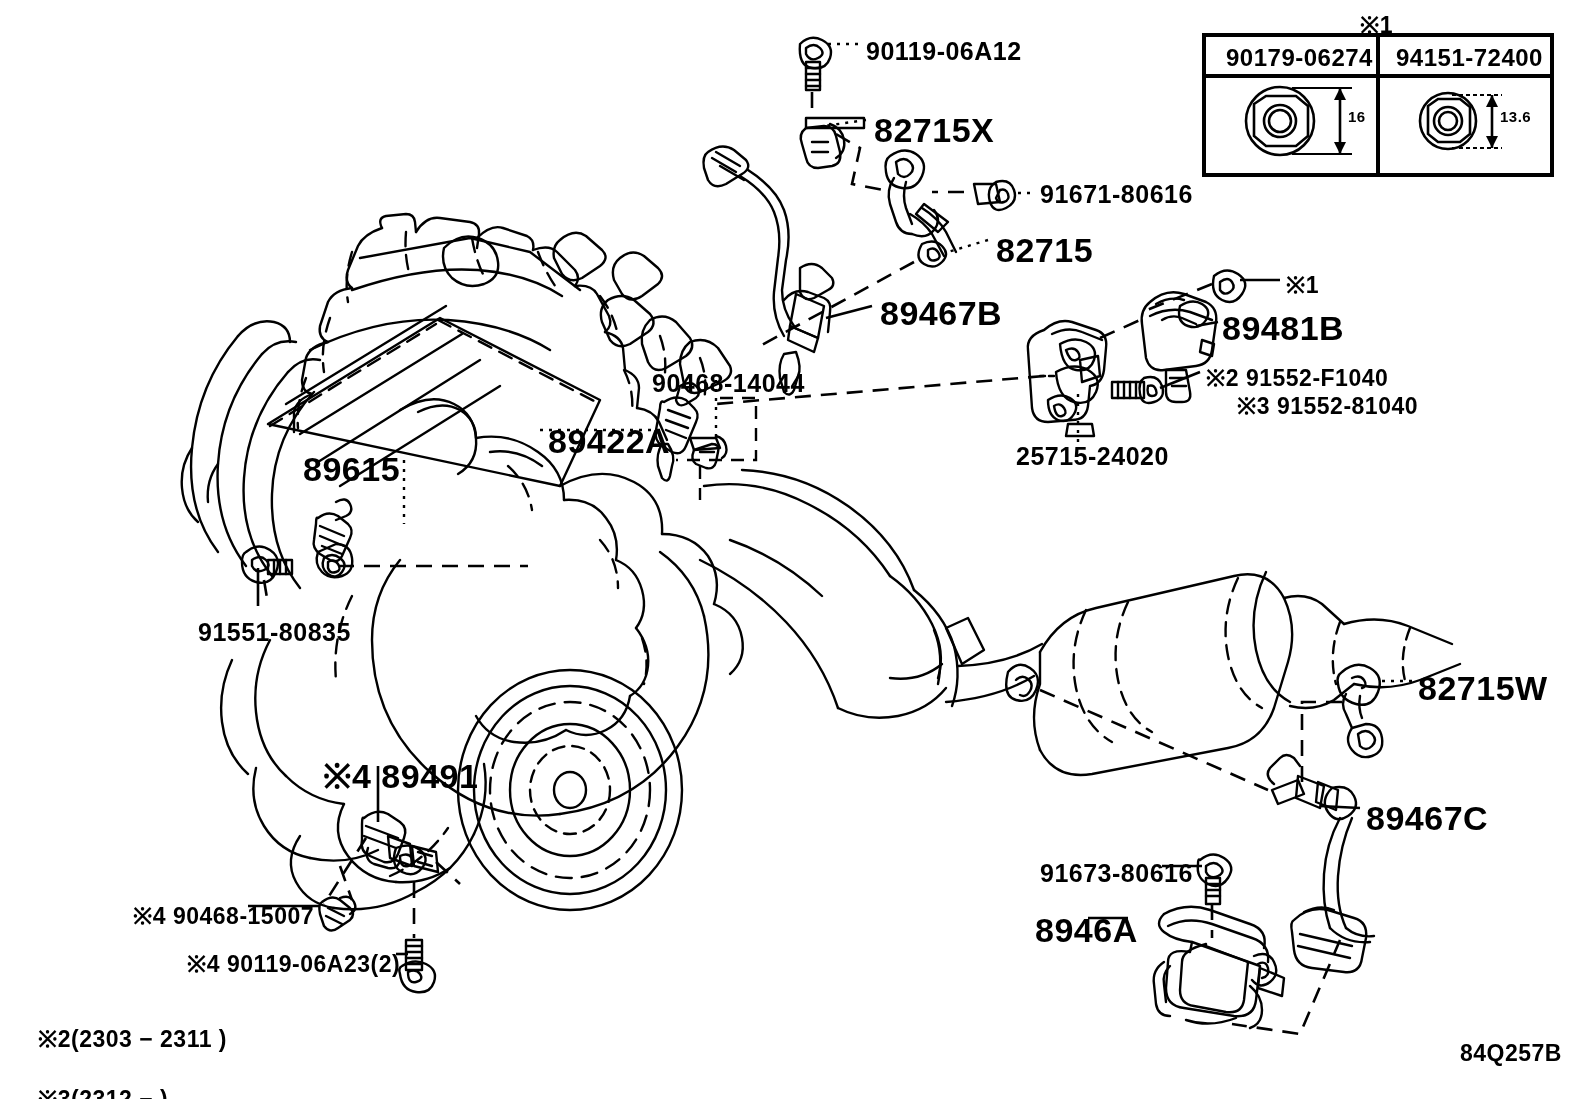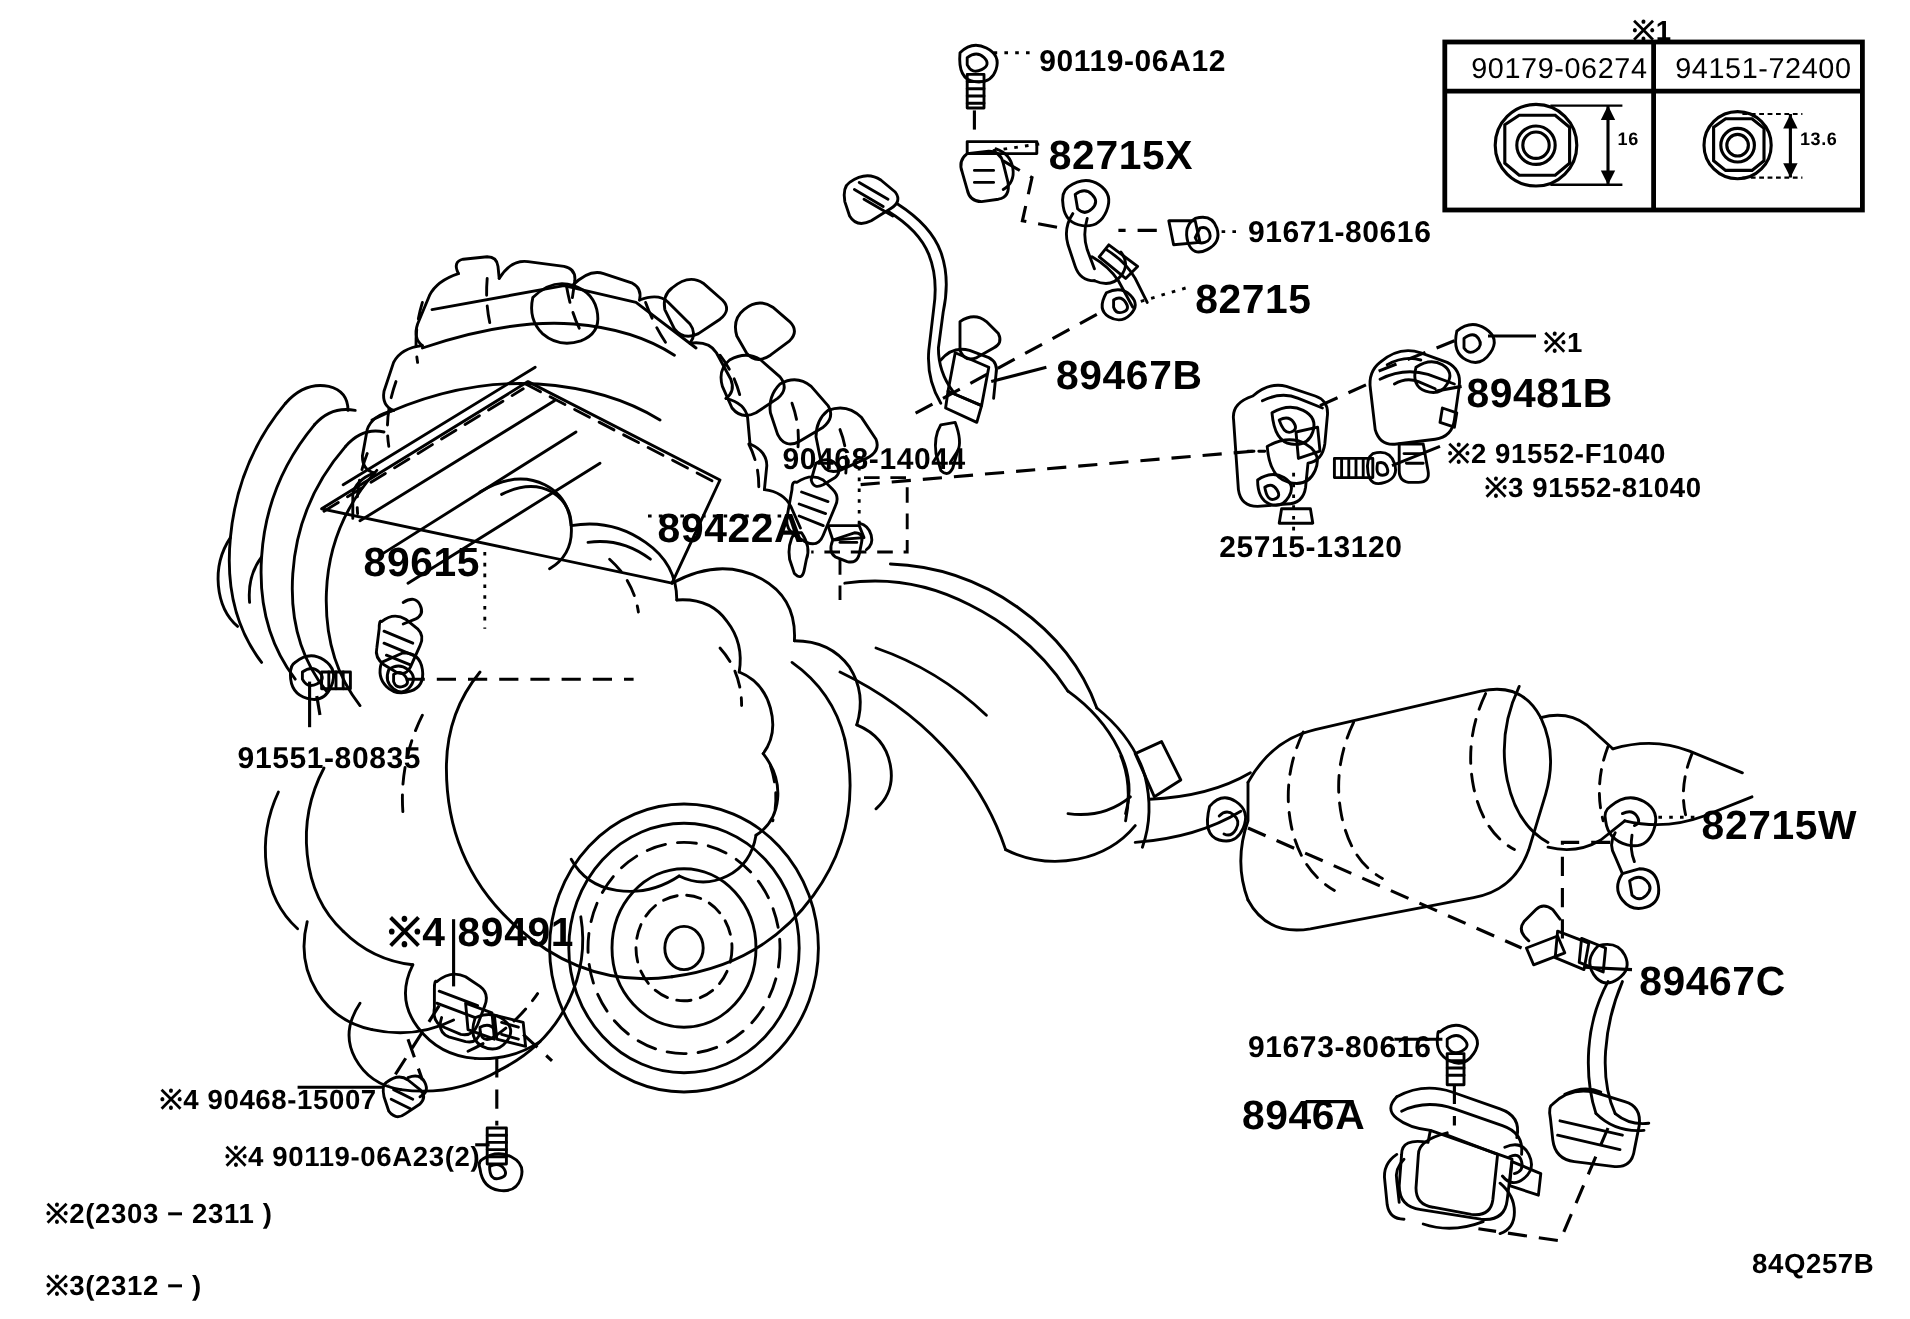--- a/index.html
+++ b/index.html
@@ -5,21 +5,21 @@
   html,body{margin:0;padding:0;background:#fff;}
   body{width:1592px;height:1099px;position:relative;overflow:hidden;
        font-family:"Liberation Sans",sans-serif;}
   #sheet{position:absolute;left:0;top:0;width:1592px;height:1099px;background:#fff;}
   svg{position:absolute;left:0;top:0;}
   .lbl{position:absolute;font-family:"Liberation Sans",sans-serif;font-weight:bold;
        color:#000;white-space:nowrap;letter-spacing:0.5px;}
   .l28{font-size:34px;}
   .l26{font-size:25px;}
   .l24{font-size:23px;}
-  .tblhdr{font-size:24px;font-weight:normal;text-align:center;}
+  .tblhdr{font-size:24px;font-weight:bold;text-align:center;}
   .dimtxt{font-size:15px;font-weight:bold;}
 </style>
 </head>
 <body>
 
 <div id="sheet">
 
 <svg width="1592" height="1099" viewBox="0 0 1592 1099">
   <g fill="none" stroke="#000" stroke-width="2.4" stroke-linecap="round" stroke-linejoin="round">
 
@@ -448,40 +448,40 @@
 <div id="labels-layer">
       <div class="lbl l26" style="left: 866px; top: 37px;">90119-06A12</div>
       <div class="lbl l28" style="left: 874px; top: 111px;">82715X</div>
       <div class="lbl l26" style="left: 1040px; top: 180px;">91671-80616</div>
       <div class="lbl l28" style="left: 996px; top: 231px;">82715</div>
       <div class="lbl l28" style="left: 880px; top: 294px;">89467B</div>
       <div class="lbl l24" style="left: 1286px; top: 268px;">※1</div>
       <div class="lbl l28" style="left: 1222px; top: 309px;">89481B</div>
       <div class="lbl l24" style="left: 1206px; top: 361px;">※2 91552-F1040</div>
       <div class="lbl l24" style="left: 1237px; top: 389px;">※3 91552-81040</div>
-      <div class="lbl l26" style="left: 1016px; top: 442px;">25715-13120</div>
+      <div class="lbl l26" style="left: 1016px; top: 442px;">25715-24020</div>
       <div class="lbl l26" style="left: 652px; top: 369px;">90468-14044</div>
       <div class="lbl l28" style="left: 548px; top: 422px;">89422A</div>
       <div class="lbl l28" style="left: 303px; top: 450px;">89615</div>
       <div class="lbl l26" style="left: 198px; top: 618px;">91551-80835</div>
       <div class="lbl l28" style="left: 323px; top: 752px;">※4 89491</div>
       <div class="lbl l24" style="left: 133px; top: 899px;">※4 90468-15007</div>
       <div class="lbl l24" style="left: 187px; top: 947px;">※4 90119-06A23(2)</div>
       <div class="lbl l28" style="left: 1418px; top: 669px;">82715W</div>
       <div class="lbl l28" style="left: 1366px; top: 799px;">89467C</div>
       <div class="lbl l26" style="left: 1040px; top: 859px;">91673-80616</div>
       <div class="lbl l28" style="left: 1035px; top: 911px;">8946A</div>
     </div>
 
 <div class="lbl l24" style="left:1360px;top:8px;">※1</div>
 <div class="lbl tblhdr" style="left:1226px;top:44px;width:132px;">90179-06274</div>
 <div class="lbl tblhdr" style="left:1396px;top:44px;width:132px;">94151-72400</div>
 <div class="lbl dimtxt" style="left:1348px;top:108px;">16</div>
 <div class="lbl dimtxt" style="left:1500px;top:108px;">13.6</div>
 
-<div id="footnotes-layer" style="position:absolute;left:38px;top:994px;">
+<div id="footnotes-layer" style="position:absolute;left:38px;top:1022px;">
       <div class="lbl l24" style="position: relative; left: 0px; top: 0px;">※2(2303 − 2311 )</div>
       <div class="lbl l24" style="position: relative; left: 0px; top: 28px;">※3(2312 −      )</div>
     </div>
 
 <div class="lbl l24" style="left:1460px;top:1040px;">84Q257B</div>
 
 </div>
 
 </body></html>

